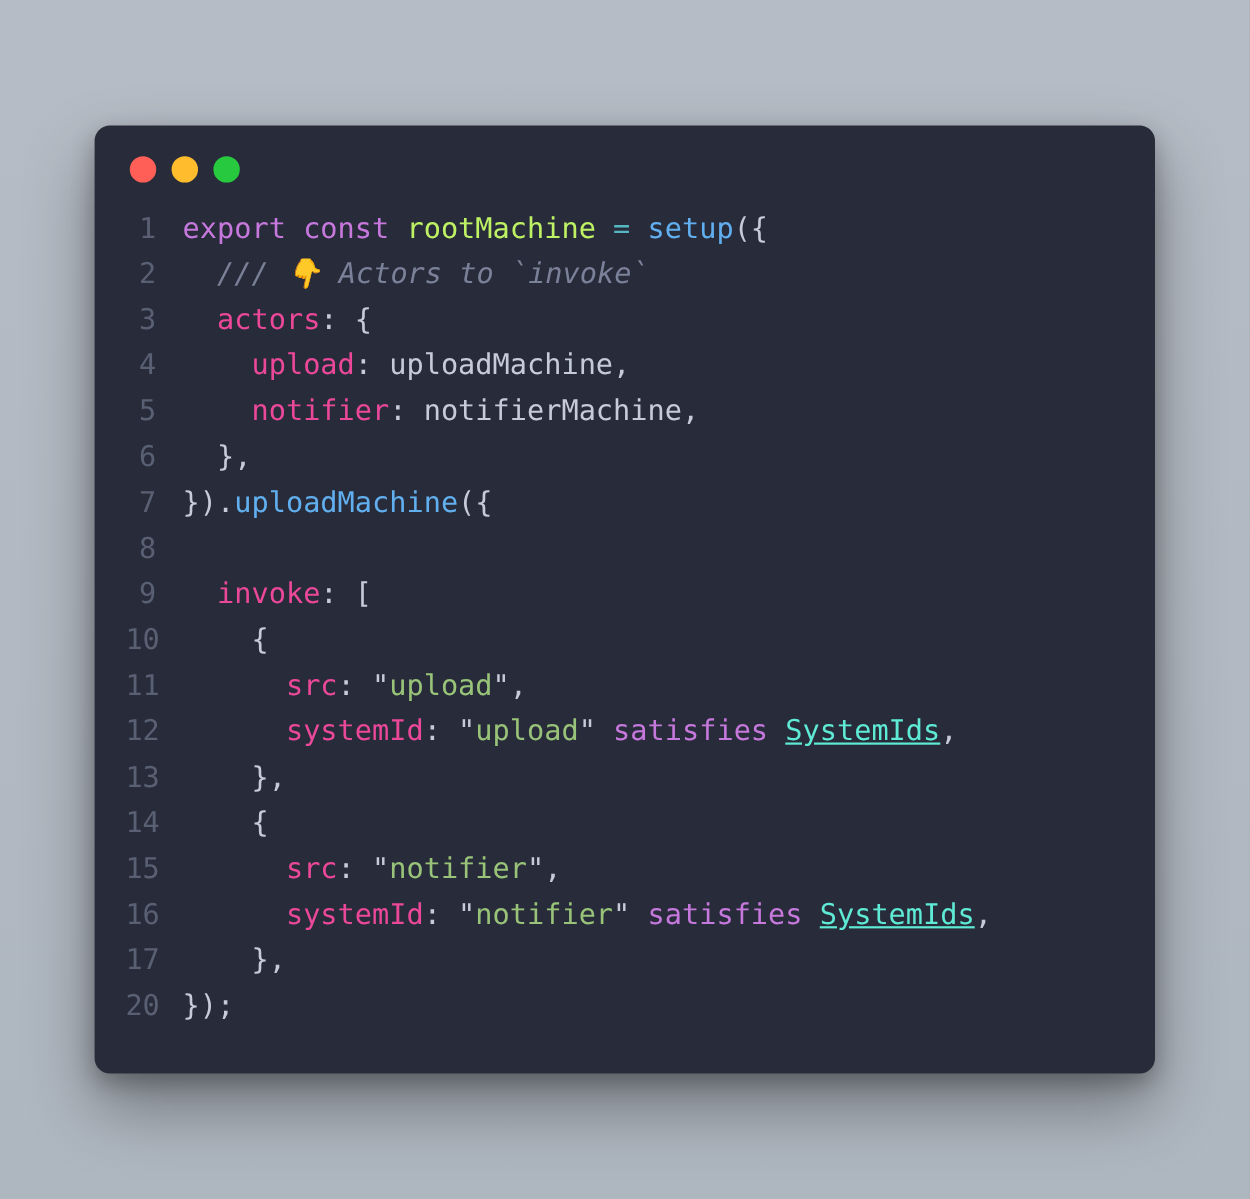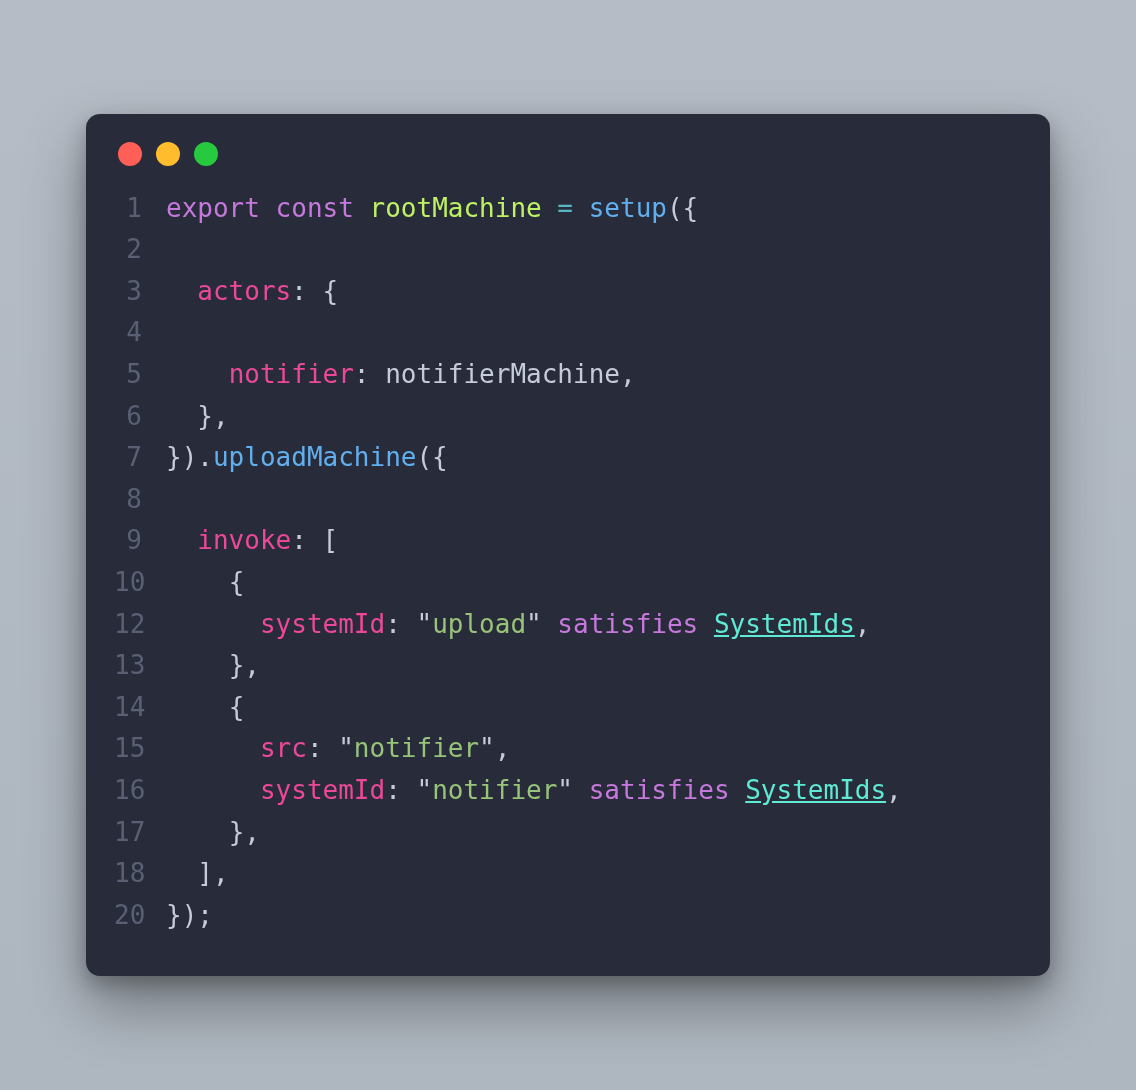--- a/index.html
+++ b/index.html
@@ -58,30 +58,31 @@
 
   <div class="code">
 
     <div class="line">
       <span class="ln">1</span>
       <span class="content"><span class="kw">export</span> <span class="kw">const</span> <span class="ident">rootMachine</span><span class="op"> = </span><span class="fn">setup</span><span class="punct">({</span></span>
     </div>
 
     <div class="line">
       <span class="ln">2</span>
-      <span class="content"><span>  </span></span>
+      <span class="content"><span>  </span><span class="comment">/// 👇 Actors to `invoke`</span></span>
     </div>
 
     <div class="line">
       <span class="ln">3</span>
       <span class="content"><span>  </span><span class="prop">actors</span><span class="punct">: {</span></span>
     </div>
 
     <div class="line">
       <span class="ln">4</span>
+      <span class="content"><span>    </span><span class="prop">upload</span><span class="punct">: uploadMachine,</span></span>
     </div>
 
     <div class="line">
       <span class="ln">5</span>
       <span class="content"><span>    </span><span class="prop">notifier</span><span class="punct">: notifierMachine,</span></span>
     </div>
 
     <div class="line">
       <span class="ln">6</span>
       <span class="content"><span>  </span><span class="punct">},</span></span>
@@ -99,20 +100,24 @@
     <div class="line">
       <span class="ln">9</span>
       <span class="content"><span>  </span><span class="prop">invoke</span><span class="punct">: [</span></span>
     </div>
 
     <div class="line">
       <span class="ln">10</span>
       <span class="content"><span>    </span><span class="punct">{</span></span>
     </div>
 
+    <div class="line">
+      <span class="ln">11</span>
+      <span class="content"><span>      </span><span class="prop">src</span><span class="punct">: </span><span class="punct">"</span><span class="str">upload</span><span class="punct">"</span><span class="punct">,</span></span>
+    </div>
 
     <div class="line">
       <span class="ln">12</span>
       <span class="content"><span>      </span><span class="prop">systemId</span><span class="punct">: </span><span class="punct">"</span><span class="str">upload</span><span class="punct">"</span><span> </span><span class="kw">satisfies</span><span> </span><span class="type">SystemIds</span><span class="punct">,</span></span>
     </div>
 
     <div class="line">
       <span class="ln">13</span>
       <span class="content"><span>    </span><span class="punct">},</span></span>
     </div>
@@ -130,24 +135,20 @@
     <div class="line">
       <span class="ln">16</span>
       <span class="content"><span>      </span><span class="prop">systemId</span><span class="punct">: </span><span class="punct">"</span><span class="str">notifier</span><span class="punct">"</span><span> </span><span class="kw">satisfies</span><span> </span><span class="type">SystemIds</span><span class="punct">,</span></span>
     </div>
 
     <div class="line">
       <span class="ln">17</span>
       <span class="content"><span>    </span><span class="punct">},</span></span>
     </div>
 
-    <div class="line">
-      <span class="ln">18</span>
-      <span class="content"><span>  </span><span class="punct">],</span></span>
-    </div>
 
     <div class="line">
       <span class="ln">20</span>
       <span class="content"><span class="punct">});</span></span>
     </div>
 
   </div>
 </div>
 
 </body></html>

